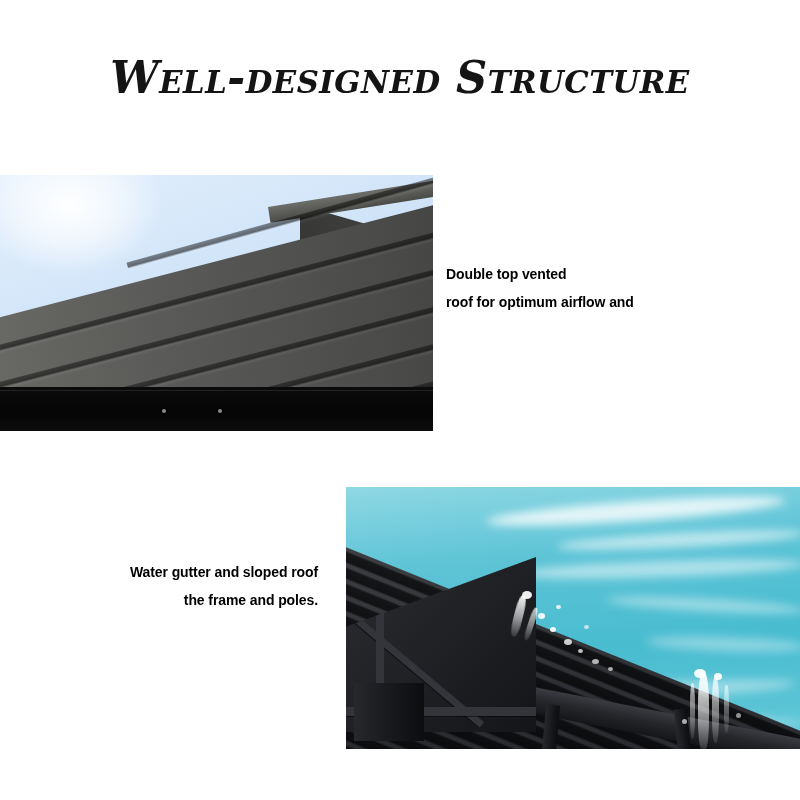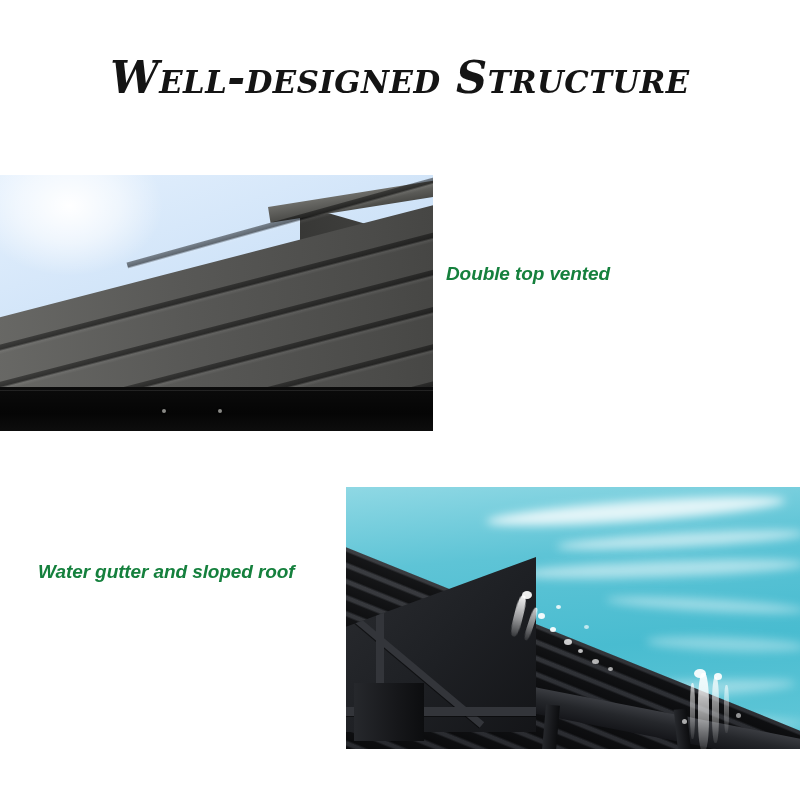--- a/index.html
+++ b/index.html
@@ -270,36 +270,36 @@
     position: absolute;
     background: rgba(255,255,255,0.92);
     border-radius: 50%;
   }
 
   
   .caption {
     position: absolute;
     font-family: "Liberation Sans", sans-serif;
     font-weight: 700;
-    font-style: italic;
-    color: #15803d;
-    font-size: 19px;
+    color: #000000;
+    font-size: 14px;
     line-height: 28px;
     letter-spacing: -0.1px;
   }
   #caption-airflow {
     left: 446px;
     top: 260px;
     width: 345px;
     text-align: left;
   }
   #caption-gutter {
     left: 38px;
     top: 558px;
     width: 280px;
+    text-align: right;
   }
   .caption-line { display: block; white-space: nowrap; }
 </style>
 </head>
 <body>
 
 <div class="page-title">Well-designed Structure</div>
 
 <div class="photo" id="photo-top">
 
@@ -313,20 +313,21 @@
   <div class="roof-lower"></div>
 
   <div class="gutter-bar-top">
     <span class="screw" style="left:162px; top:22px;"></span>
     <span class="screw" style="left:218px; top:22px;"></span>
   </div>
 </div>
 
 <div class="caption" id="caption-airflow">
   <span class="caption-line">Double top vented</span>
+  <span class="caption-line">roof for optimum airflow and</span>
 </div>
 
 <div class="photo" id="photo-bottom">
 
   <div class="sky-bottom"></div>
 
   <div class="cloud c1"></div>
   <div class="cloud c2"></div>
   <div class="cloud c3"></div>
   <div class="cloud c4"></div>
@@ -368,13 +369,14 @@
     <div class="water-stream" style="left:378px; top:198px; width:5px;  height:48px; opacity:.6;"></div>
     <span class="splash-dot" style="left:348px; top:182px; width:12px; height:9px;"></span>
     <span class="splash-dot" style="left:368px; top:186px; width:8px;  height:7px;"></span>
     <span class="splash-dot" style="left:336px; top:232px; width:5px;  height:5px; opacity:.7;"></span>
     <span class="splash-dot" style="left:390px; top:226px; width:5px;  height:5px; opacity:.6;"></span>
   </div>
 </div>
 
 <div class="caption" id="caption-gutter">
   <span class="caption-line">Water gutter and sloped roof</span>
+  <span class="caption-line">the frame and poles.</span>
 </div>
 
 </body></html>

